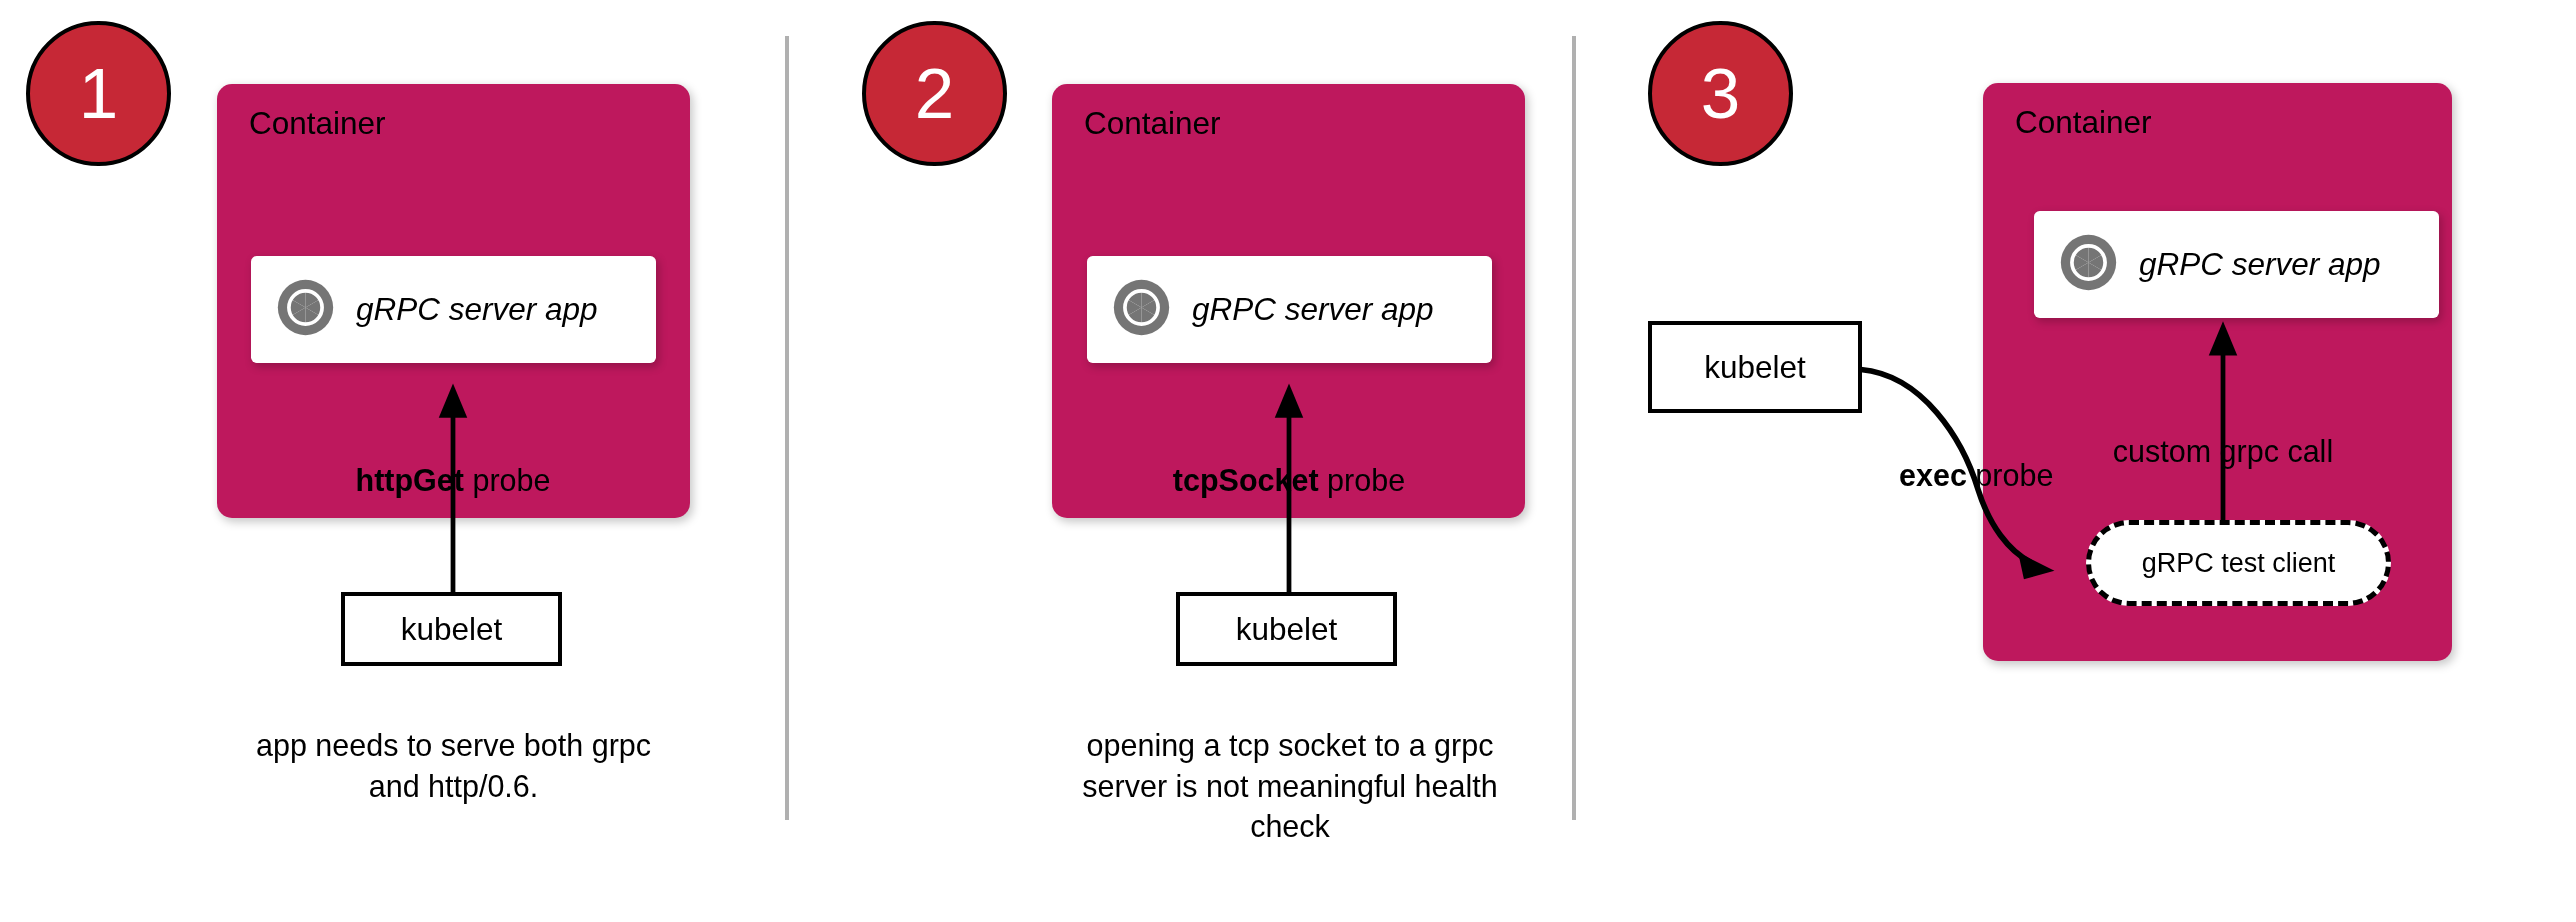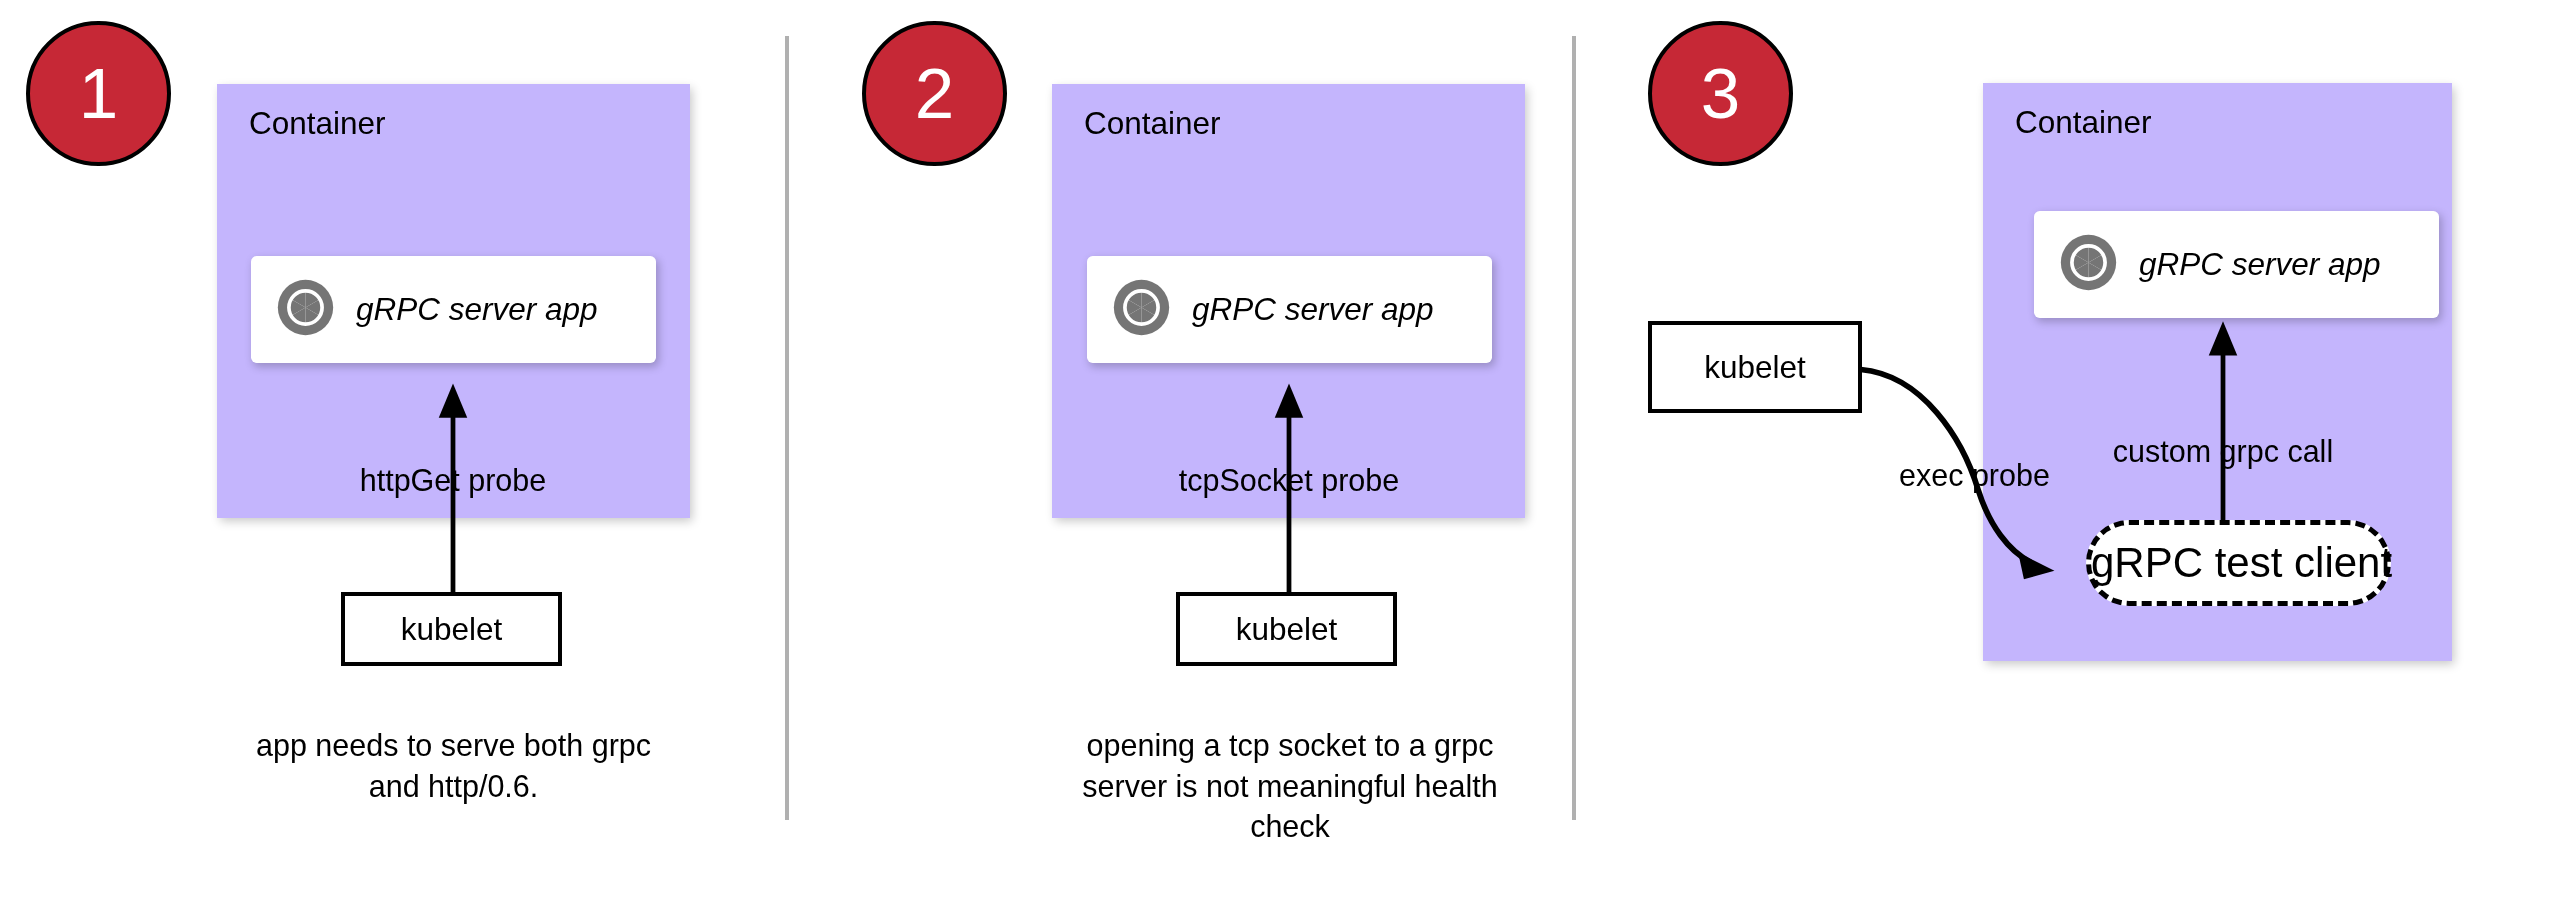--- a/index.html
+++ b/index.html
@@ -22,21 +22,21 @@
   .badge{
     position:absolute;width:145px;height:145px;border-radius:50%;
     background:#c62836;border:4.8px solid #000000;
     box-sizing:border-box;
     display:flex;align-items:center;justify-content:center;
     color:#ffffff;font-size:71px;line-height:1;font-weight:400;
   }
 
   
   .container-box{
-    position:absolute;background:#c4b5fd;border-radius:0;
+    position:absolute;background:#be185d;border-radius:15px;
     box-shadow:2.9px 3.8px 9.5px rgba(0,0,0,0.22);
   }
   .container-label{
     position:absolute;left:32px;top:21px;font-size:31.5px;color:#000;white-space:nowrap;
   }
 
   
   .app-card{
     position:absolute;background:#ffffff;border-radius:5.7px;
     box-shadow:2.9px 3.8px 8.6px rgba(0,0,0,0.22);
@@ -51,30 +51,30 @@
     box-sizing:border-box;
     display:flex;align-items:center;justify-content:center;
     font-size:31.5px;color:#000;
   }
 
   
   .client-capsule{
     position:absolute;background:#ffffff;
     border:5.7px dashed #000000;border-radius:67px;
     box-sizing:border-box;
-    display:flex;align-items:center;justify-content:flex-start;
-    font-size:42px;color:#000;white-space:nowrap;
+    display:flex;align-items:center;justify-content:center;
+    font-size:27px;color:#000;white-space:nowrap;
   }
 
   
   .edge-label{
     position:absolute;font-size:30.5px;color:#000;white-space:nowrap;
     text-align:center;
   }
-  .edge-label b{font-weight:normal;}
+  .edge-label b{font-weight:bold;}
 
   
   .caption{
     position:absolute;font-size:30.5px;line-height:1.33;color:#000;text-align:center;
   }
 
   svg.arrow{position:absolute;overflow:visible;}
 </style>
 </head>
 <body>

